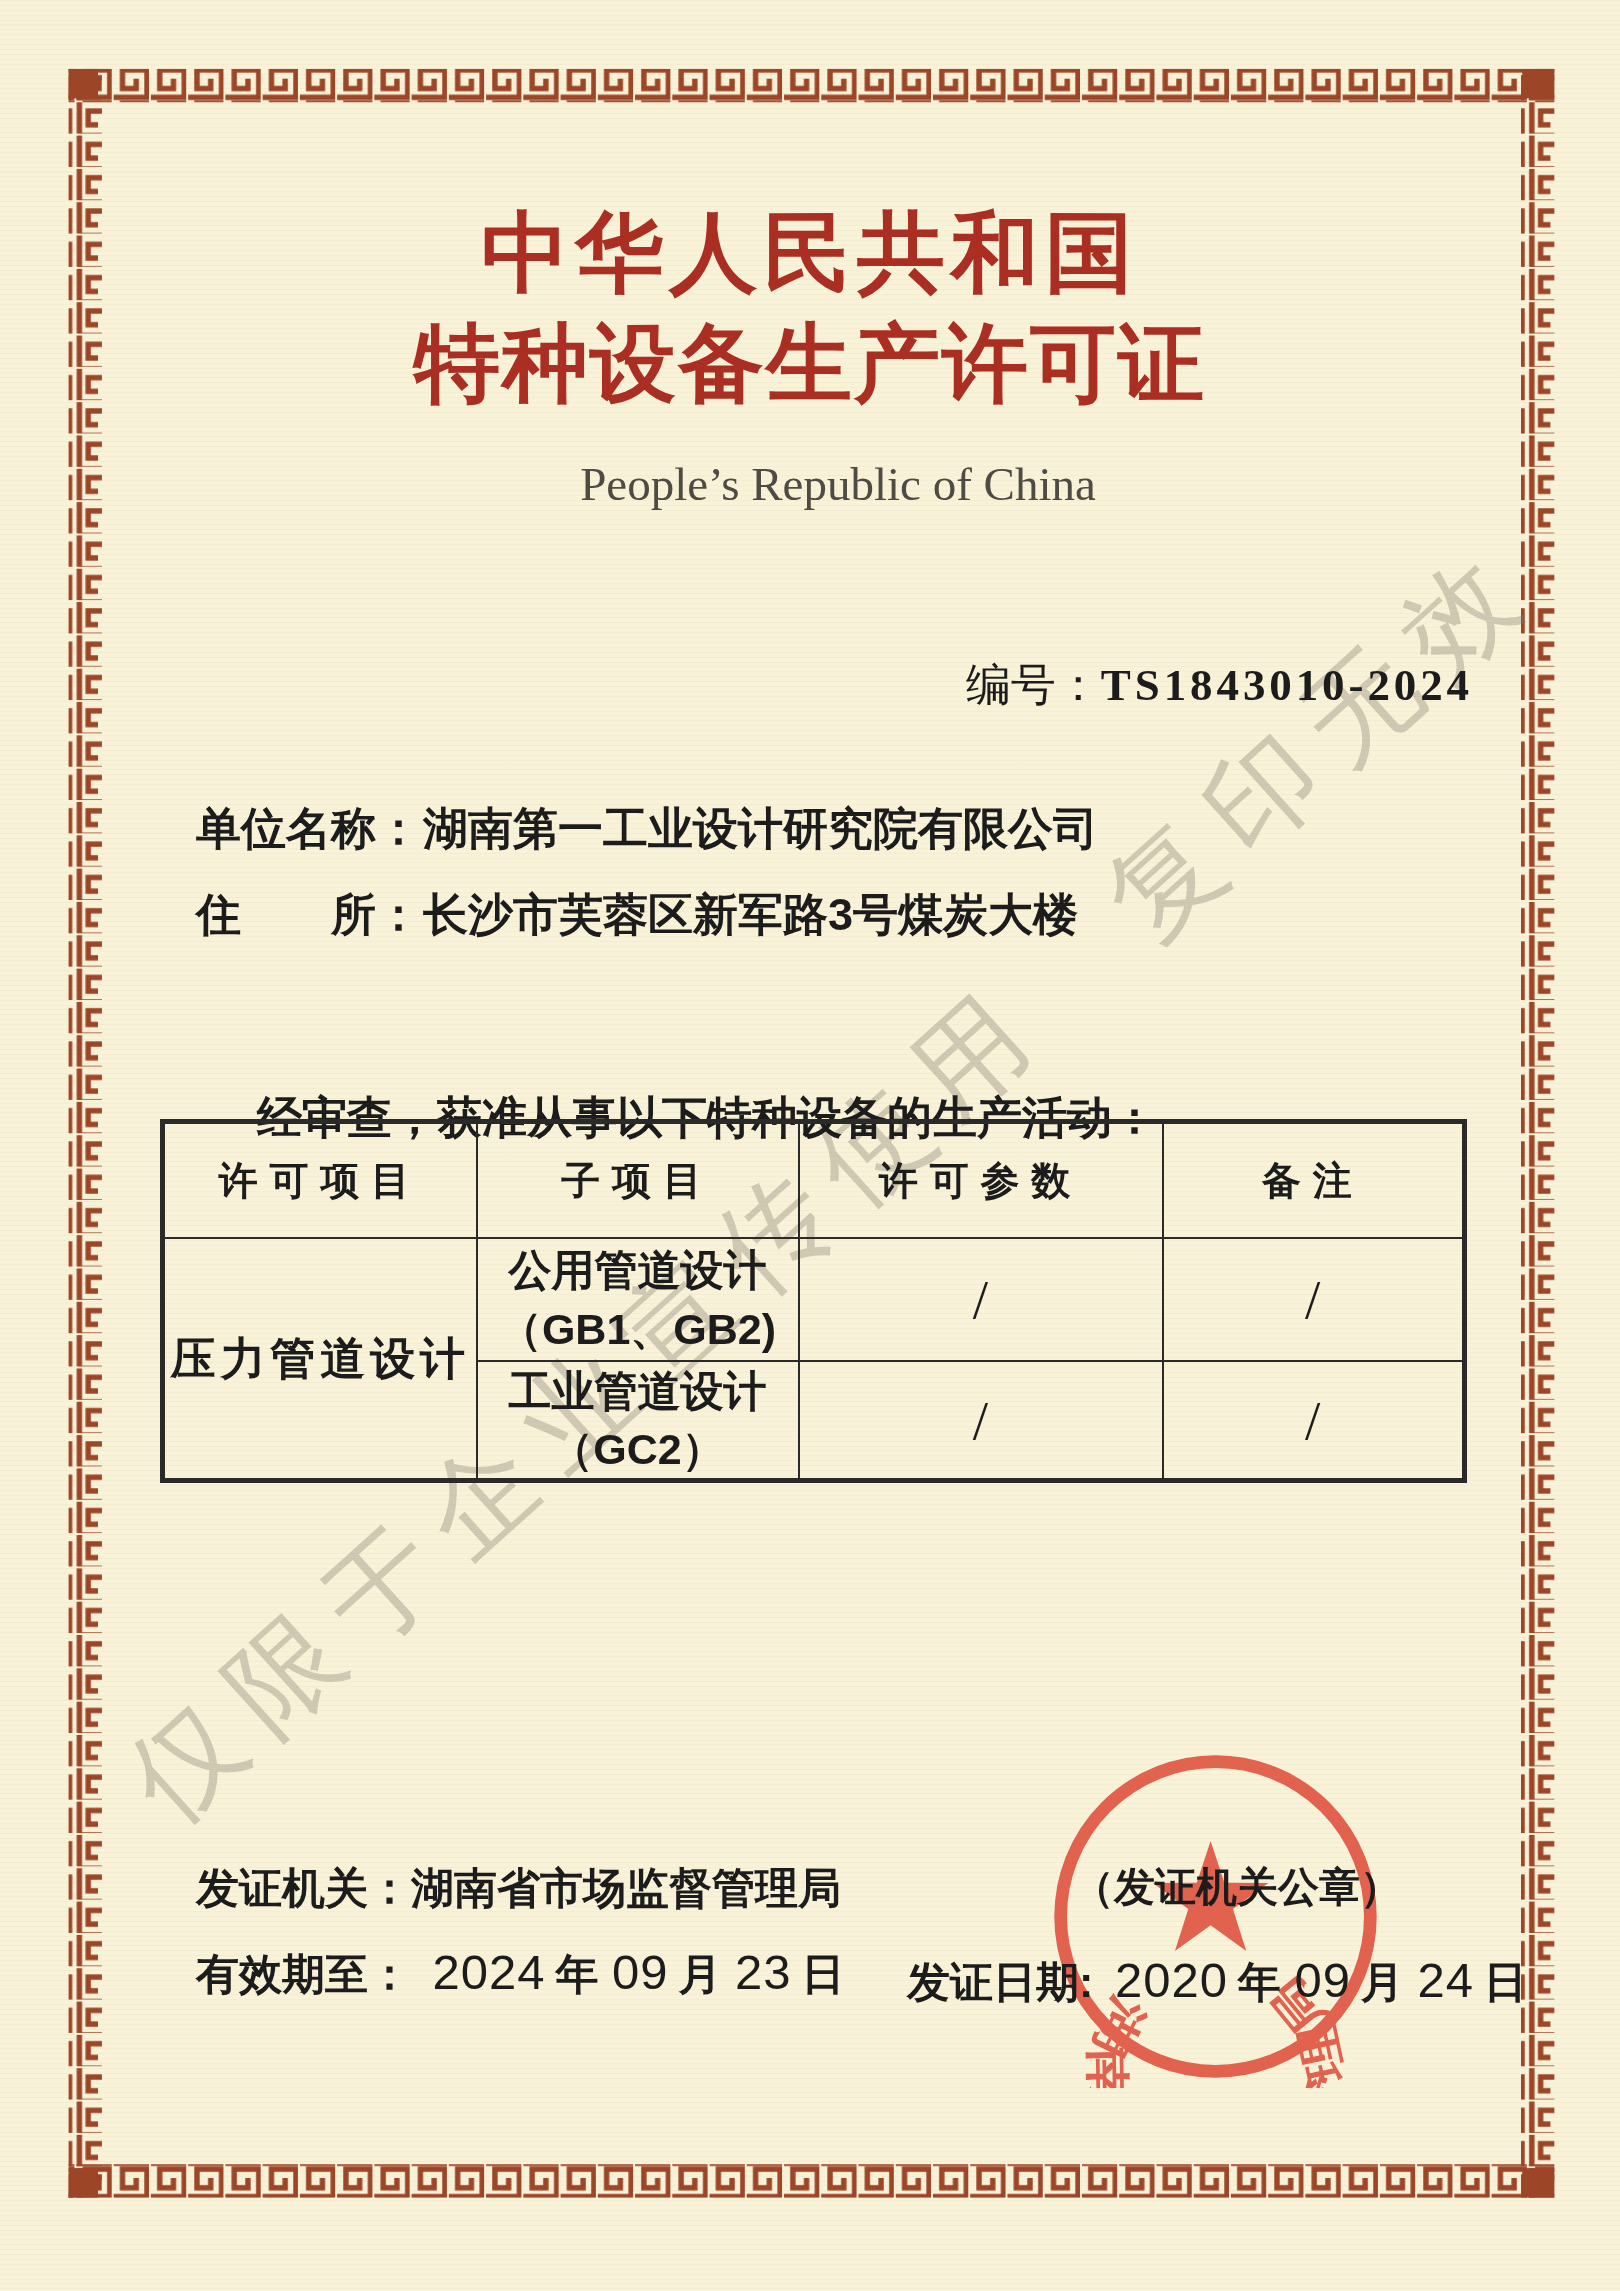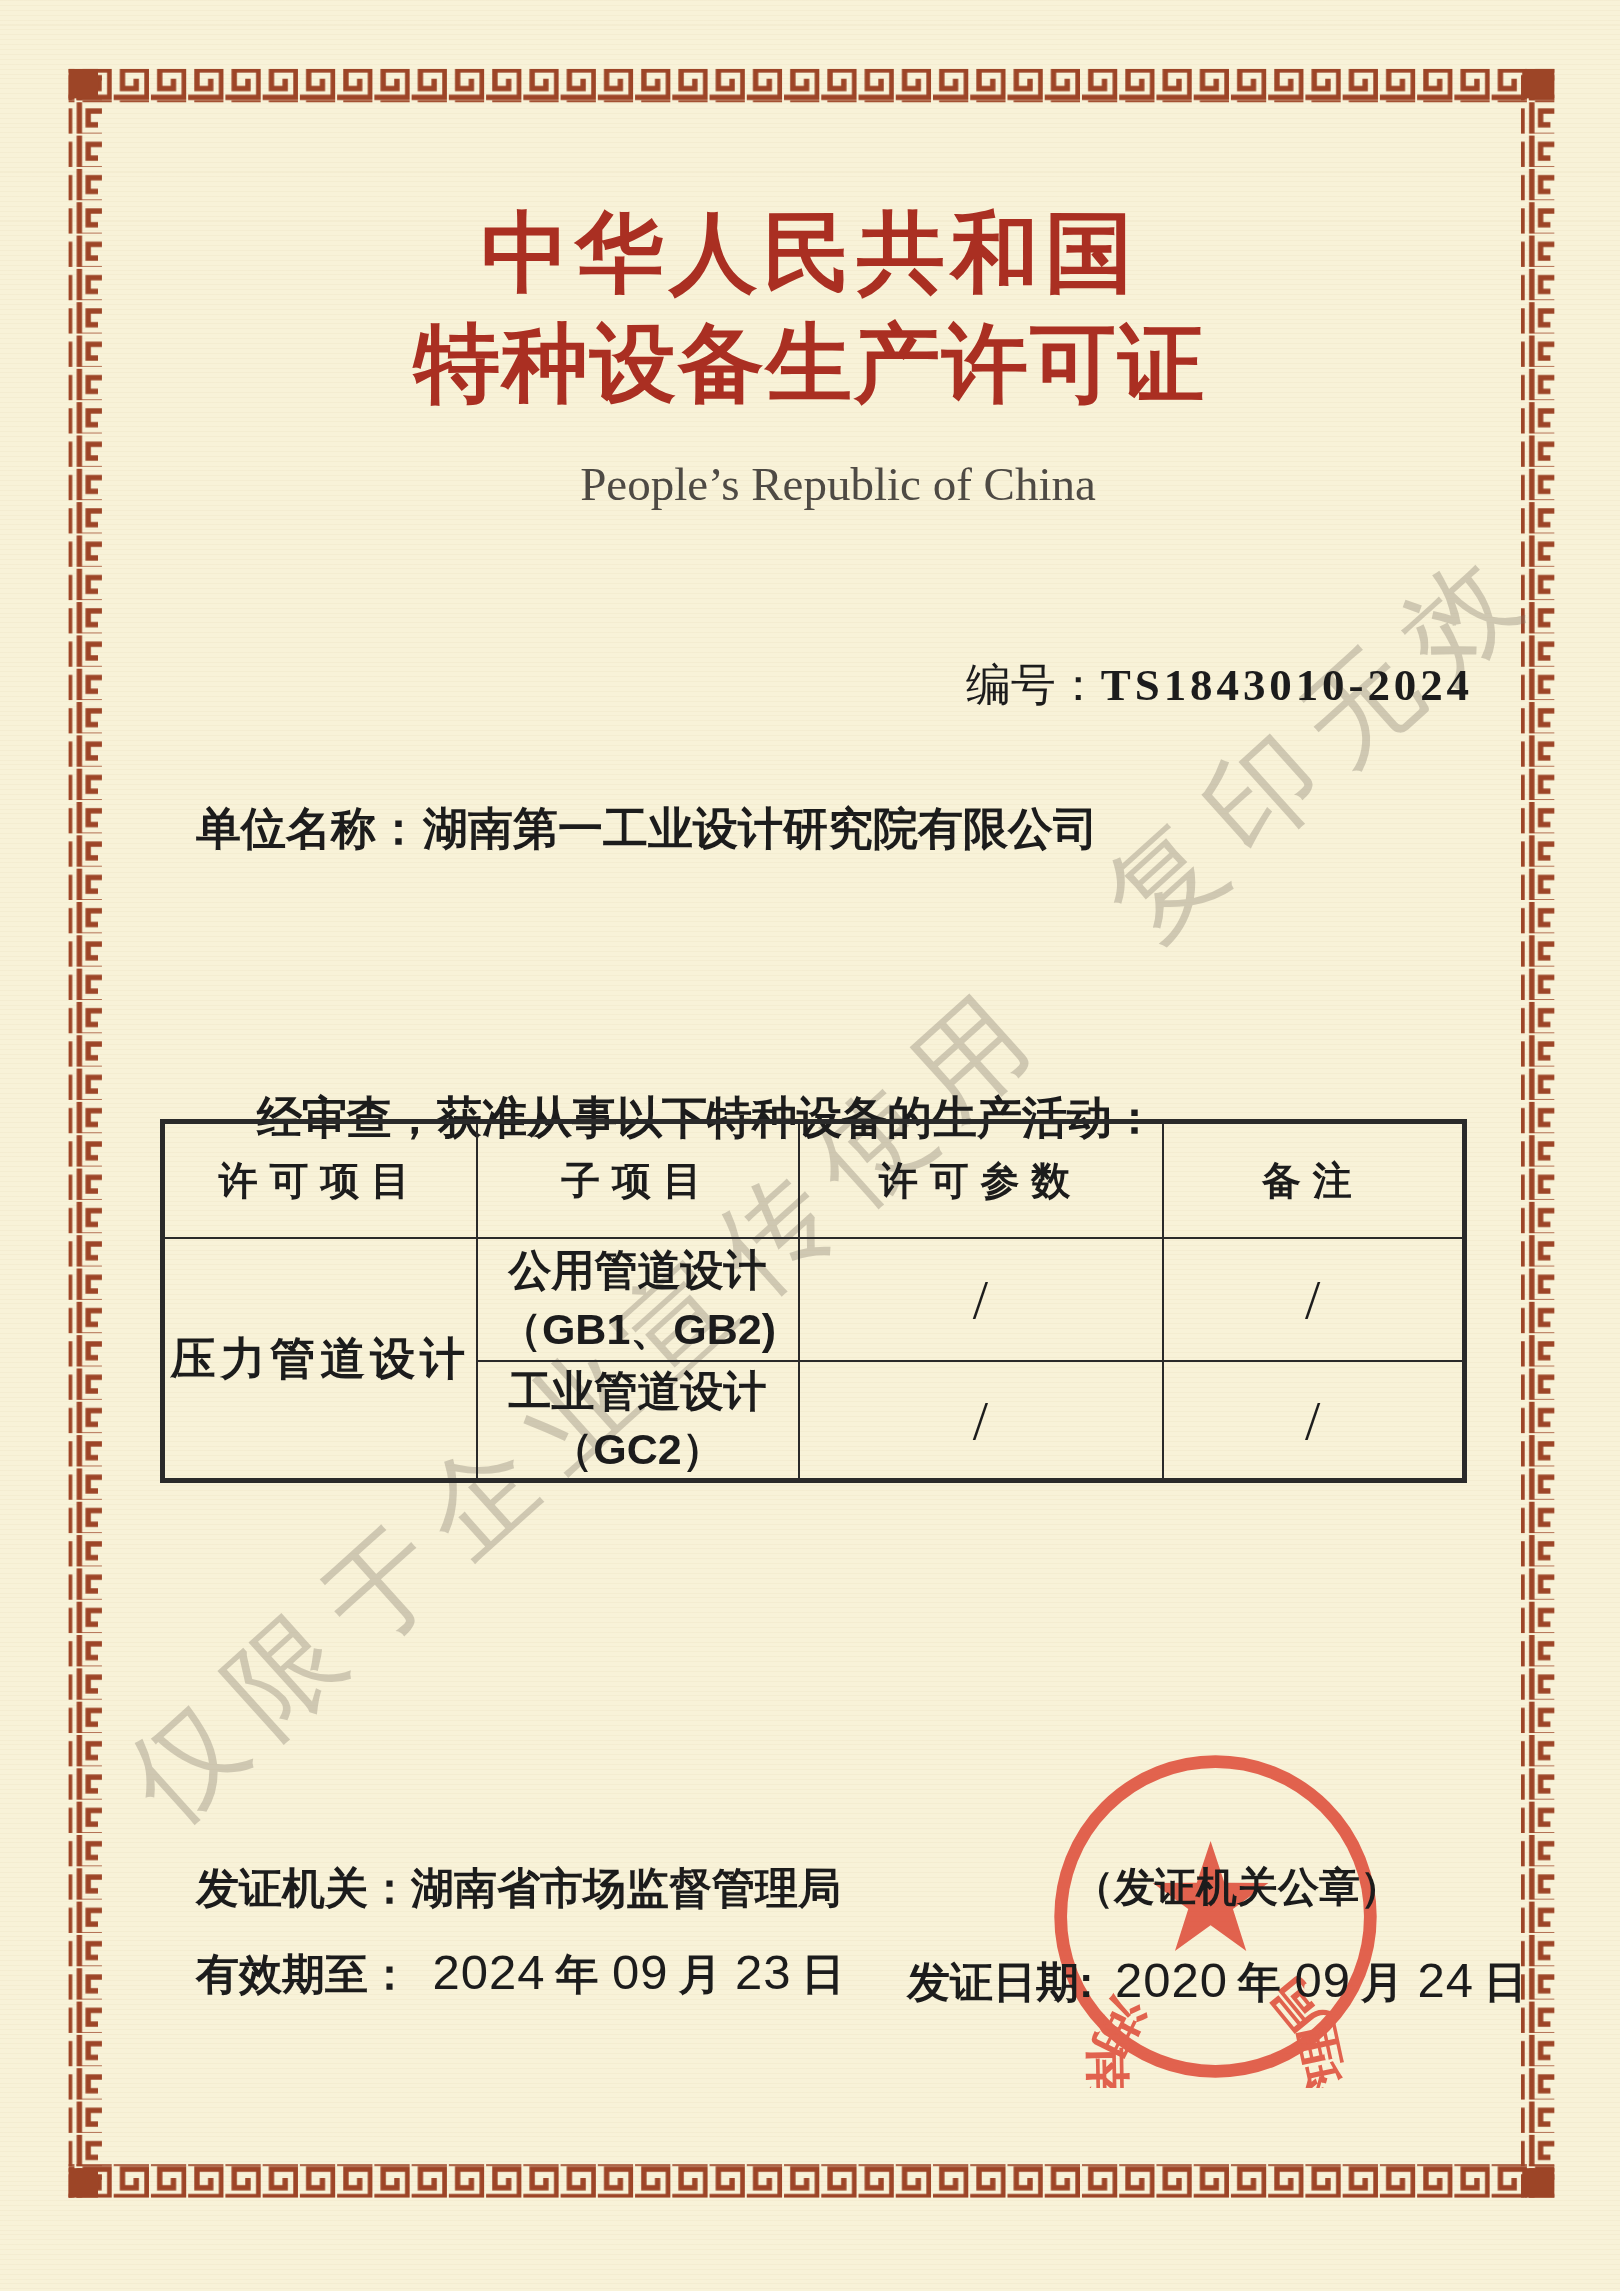--- a/index.html
+++ b/index.html
@@ -110,20 +110,23 @@
   <div class="title-cn l2">特种设备生产许可证</div>
   <div class="title-en l2">People’s Republic of China</div>
 
   <div class="license-no">
     <span class="lbl">编号：</span><span class="val">TS1843010-2024</span>
   </div>
 
   <div class="field f1">
     <span class="lbl">单位名称：</span><span>湖南第一工业设计研究院有限公司</span>
   </div>
+  <div class="field f2">
+    <span class="lbl">住　　所：</span><span>长沙市芙蓉区新军路3号煤炭大楼</span>
+  </div>
 
   <div class="intro">经审查，获准从事以下特种设备的生产活动：</div>
 
   <table class="lic-table">
     <colgroup>
         <col style="width:314px">
         <col style="width:322px">
         <col style="width:364px">
         <col style="width:302px">
       </colgroup>

